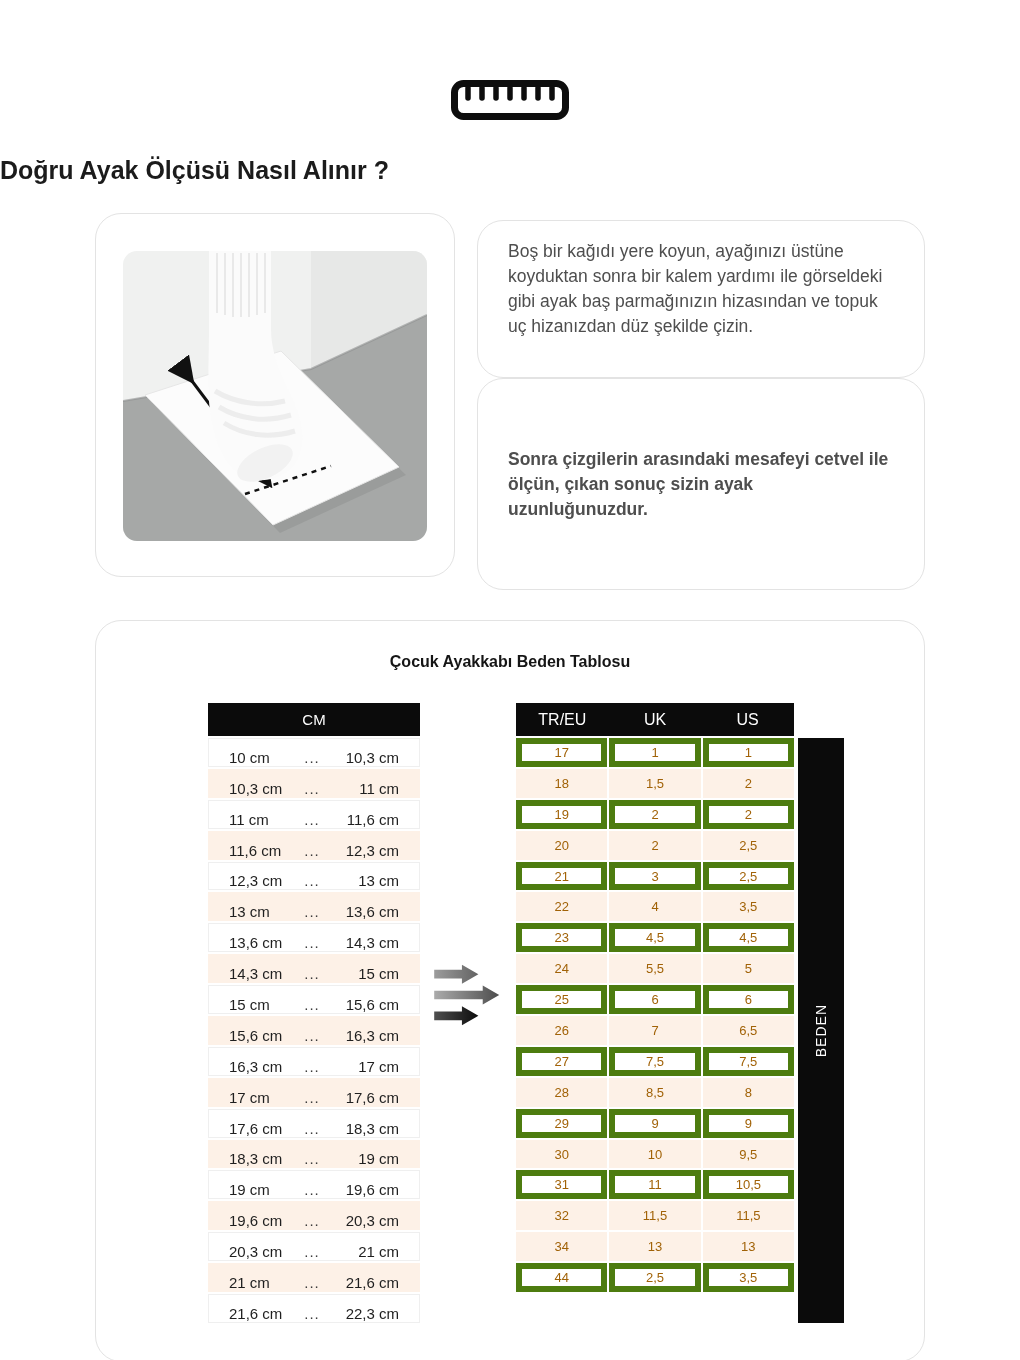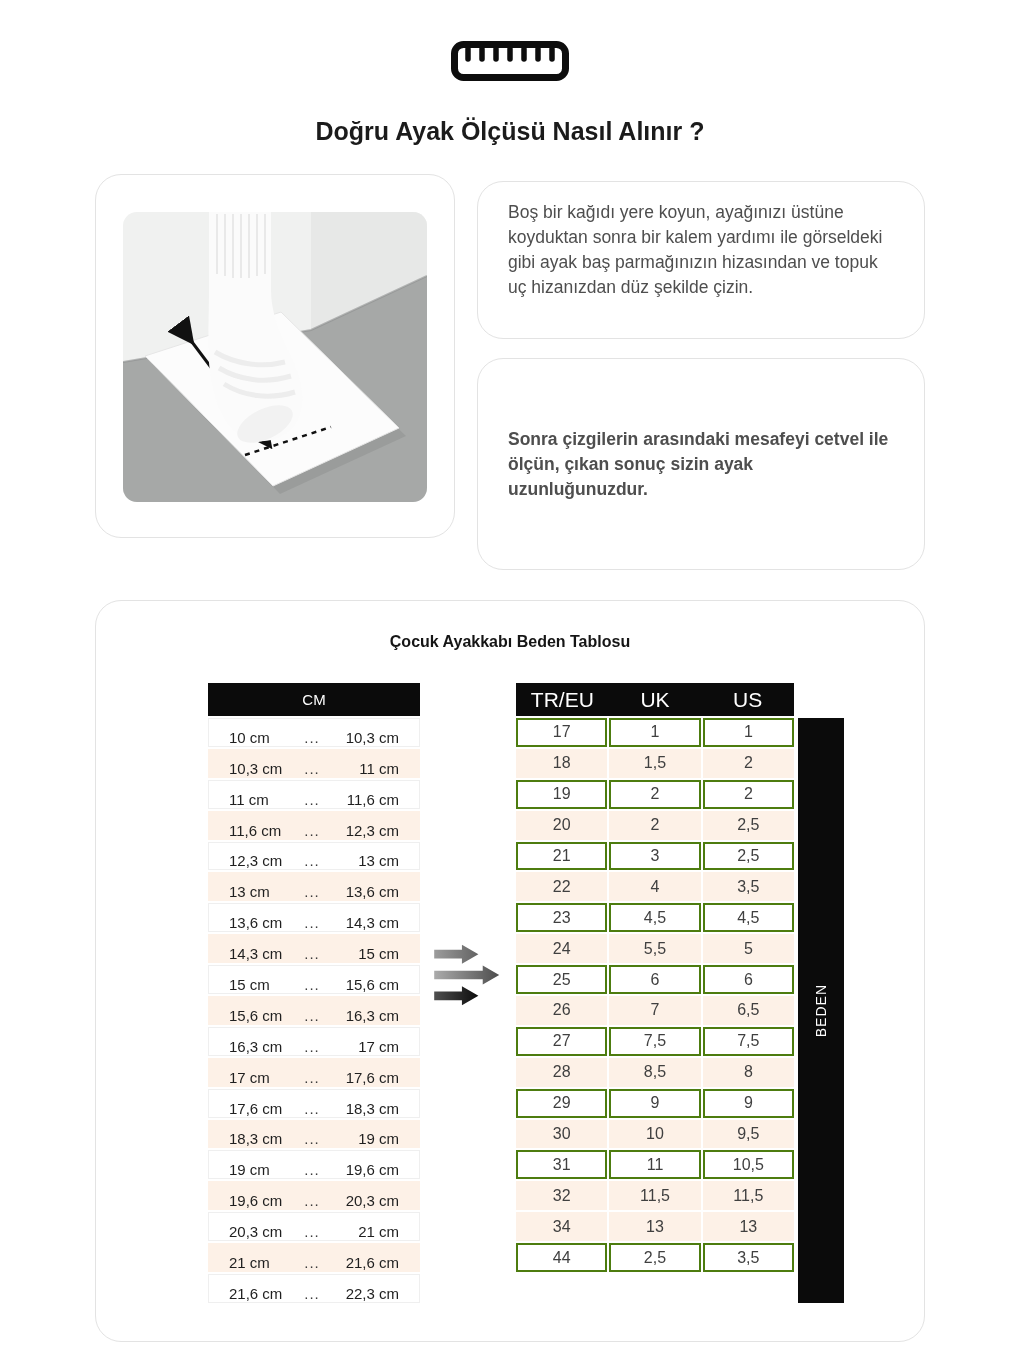--- a/index.html
+++ b/index.html
@@ -4,32 +4,32 @@
 <style>
   html,body{margin:0;padding:0;}
   body{
     width:1020px;height:1360px;background:#ffffff;
     font-family:"Liberation Sans",sans-serif;color:#1f1f1f;
     -webkit-font-smoothing:antialiased;
   }
   .page{position:relative;width:1020px;height:1360px;overflow:hidden;}
 
   
-  .hero{padding-top:40px;text-align:center;}
+  .hero{padding-top:79px;}
   .ruler-wrap svg{display:block;margin:0 auto;}
   .page-title{margin-top:34px;font-size:25px;line-height:30px;font-weight:bold;color:#1b1b1b;}
 
   
   .row-cards{display:flex;gap:22px;margin:28px 95px 0;}
   .photo-card{
     width:360px;height:364px;box-sizing:border-box;flex:0 0 360px;
     border:1px solid #e3e3e3;border-radius:26px;padding:37px 27px;background:#fff;
   }
   .photo-frame{width:304px;height:290px;border-radius:14px;overflow:hidden;}
-  .text-col{flex:1;display:flex;flex-direction:column;gap:19px;margin-top:7px;}
+  .text-col{flex:1;display:flex;flex-direction:column;margin-top:7px;}
   .text-card{
     box-sizing:border-box;border:1px solid #e3e3e3;border-radius:26px;background:#fff;
     padding:18px 30px;font-size:17.5px;line-height:25px;color:#4e4e4e;
   }
   .text-card.first{height:158px;}
   .text-card.second{height:212px;display:flex;align-items:center;font-weight:bold;}
 
   
   .chart-card{
     margin:30px 95px 0;height:742px;box-sizing:border-box;background:#fff;
@@ -55,25 +55,25 @@
   .c-dots{flex:1;text-align:center;color:#3c3c3c;letter-spacing:1px;}
   .c-to{width:78px;text-align:right;}
 
   
   .arrow-zone{width:96px;flex:0 0 96px;display:flex;justify-content:center;}
   .arrow-zone svg{margin-top:255px;}
 
   
   .size-table{width:278px;flex:0 0 278px;}
   .size-header{display:grid;grid-template-columns:1fr 1fr 1fr;height:33px;background:#0b0b0b;
-    color:#fff;font-size:21px;align-items:center;text-align:center;}
+    color:#fff;font-size:16px;align-items:center;text-align:center;}
   .size-row{display:grid;grid-template-columns:1fr 1fr 1fr;column-gap:2px;height:28.9px;margin-top:2px;}
   .size-cell{
-    border:2px solid #4d7c0f;background:#fff;box-sizing:border-box;
-    display:flex;align-items:center;justify-content:center;font-size:16px;color:#404040;
+    border:6px solid #4d7c0f;background:#fff;box-sizing:border-box;
+    display:flex;align-items:center;justify-content:center;font-size:13px;color:#a16207;
   }
   .size-row.peach .size-cell{background:#fdf1e7;border-color:#fdf1e7;}
 
   
   .beden-bar{
     width:46px;flex:0 0 46px;height:585px;background:#0b0b0b;margin-left:4px;margin-top:35px;
     display:flex;align-items:center;justify-content:center;
   }
   .beden-text{
     color:#ffffff;font-size:14px;letter-spacing:1px;

